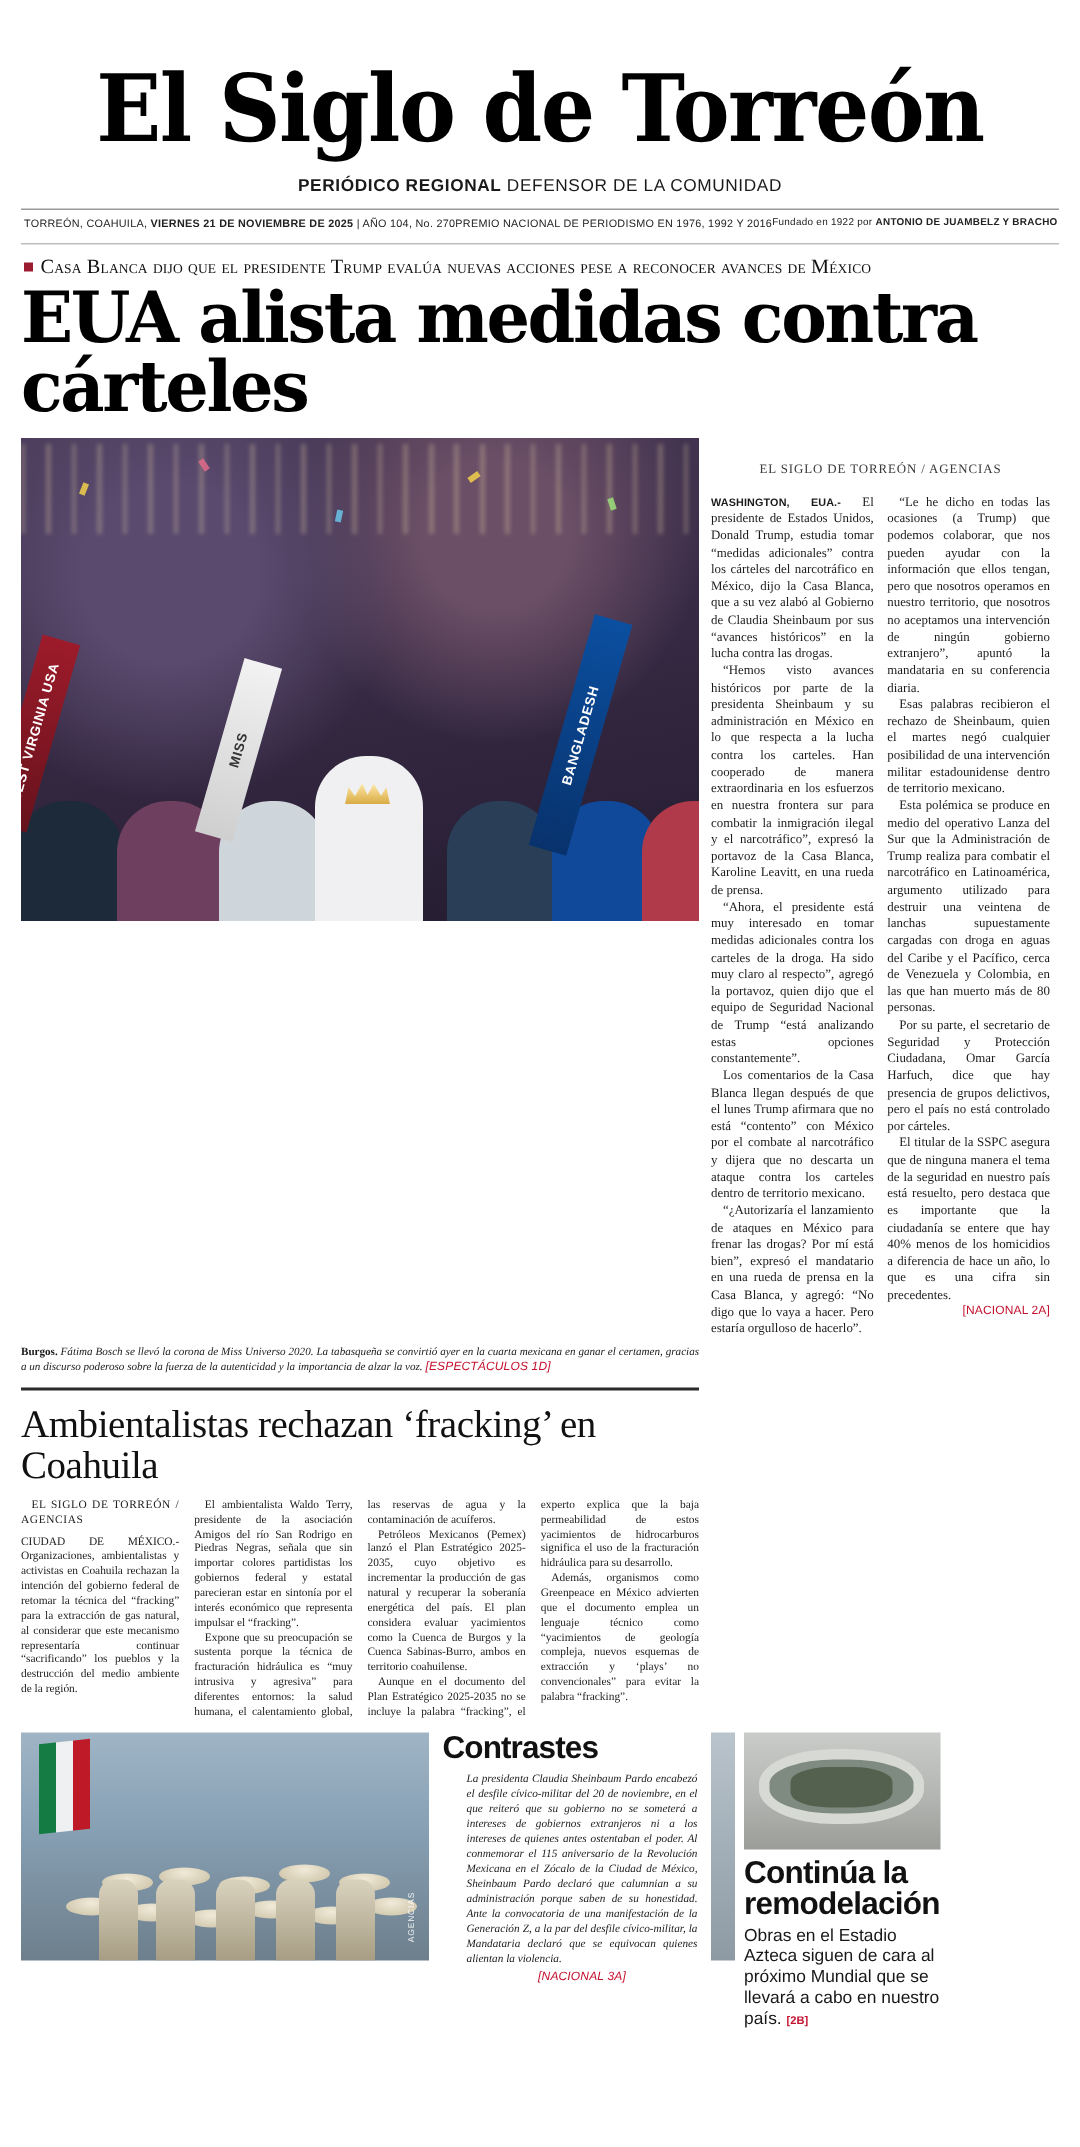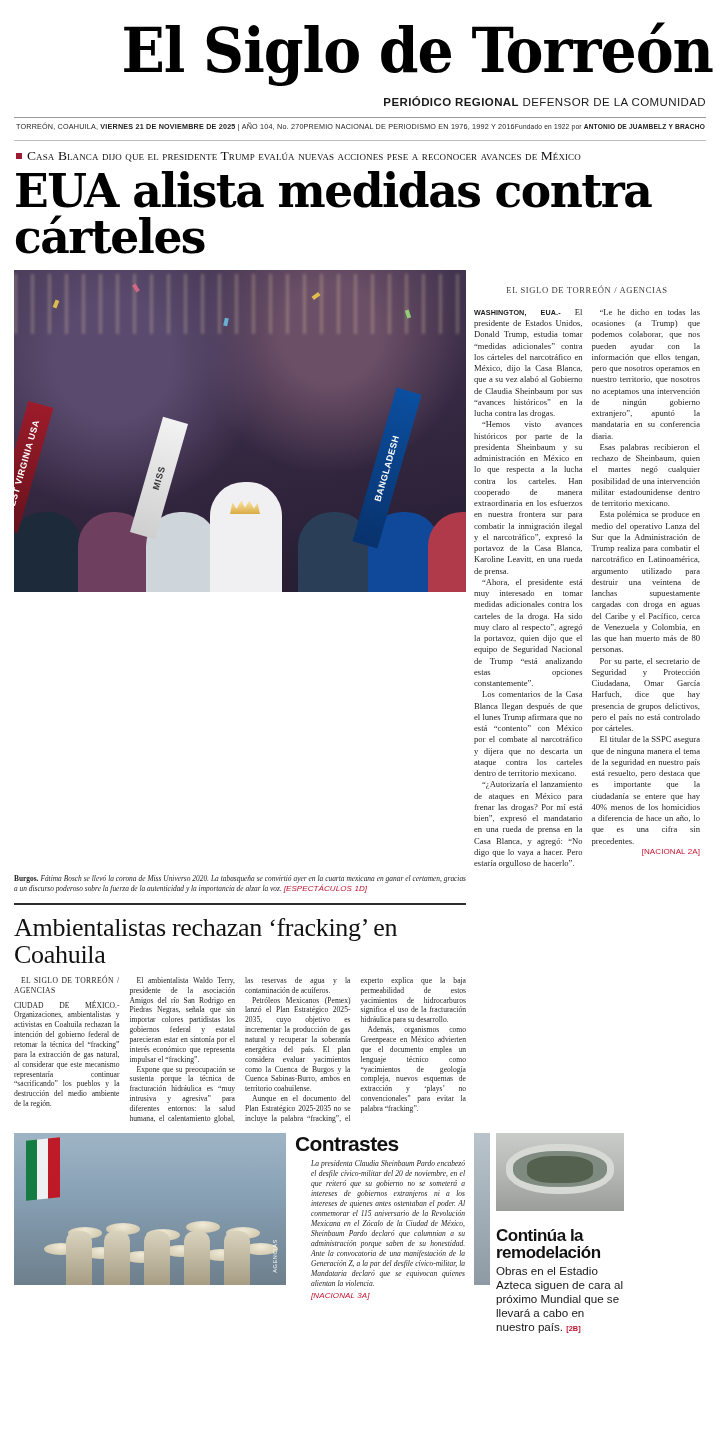--- a/index.html
+++ b/index.html
@@ -5,21 +5,21 @@
   * { box-sizing: border-box; margin: 0; padding: 0; }
   html, body { background: #ffffff; }
   body {
     width: 720px; height: 1431px;
     font-family: "Liberation Serif", serif;
     color: #111; position: relative; overflow: hidden;
   }
   .page { width: 720px; height: 1431px; padding: 0 14px; position: relative; }
 
   
-  .masthead { text-align: right; padding-top: 20px; }
+  .masthead { text-align: center; padding-top: 42px; }
   .masthead-title {
     font-family: "DejaVu Serif", "Liberation Serif", serif;
     font-weight: 700;
     font-size: 62px;
     letter-spacing: -1px;
     line-height: 1.0;
     color: #000;
     font-stretch: condensed;
     transform: scaleX(1.02);
   }
@@ -199,21 +199,21 @@
     position:absolute; left:8%; top:14%; width:84%; height:64%;
     border-radius: 46%; border: 7px solid #d7d9d4;
     background: #7f8b80;
   }
   .estadio-pic .pitch {
     position:absolute; left:24%; top:30%; width:52%; height:34%;
     border-radius: 38%; background:#55614f;
   }
   .remod h3 {
     font-family:"Liberation Sans",sans-serif; font-weight:700;
-    font-size:17px; line-height:1.02; letter-spacing:-.5px; padding: 16px 0 3px 0;
+    font-size:21px; line-height:1.02; letter-spacing:-.5px; padding: 5px 0 3px 0;
   }
   .remod p {
     font-family:"Liberation Sans",sans-serif; font-size:11.6px;
     line-height:1.2; color:#171717;
   }
   .tag-inline { font-family:"Liberation Sans",sans-serif; font-weight:700;
     font-size:7.4px; color:#c3112e; }
 </style>
 </head>
 <body>
@@ -361,21 +361,21 @@
       <div class="soldier" style="left:90px;"></div>
       <div class="soldier" style="left:130px;"></div>
       <div class="soldier" style="left:170px;"></div>
       <div class="soldier" style="left:210px;"></div>
       <div class="ags">AGENCIAS</div>
     </div>
 
     <div class="contrastes">
       <h3>Contrastes</h3>
       <p>La presidenta Claudia Sheinbaum Pardo encabezó el desfile cívico-militar del 20 de noviembre, en el que reiteró que su gobierno no se someterá a intereses de gobiernos extranjeros ni a los intereses de quienes antes ostentaban el poder. Al conmemorar el 115 aniversario de la Revolución Mexicana en el Zócalo de la Ciudad de México, Sheinbaum Pardo declaró que calumnian a su administración porque saben de su honestidad. Ante la convocatoria de una manifestación de la Generación Z, a la par del desfile cívico-militar, la Mandataria declaró que se equivocan quienes alientan la violencia.</p>
-      <p style="text-align:left; padding-top:2px;"><span class="tag">[NACIONAL 3A]</span></p>
+      <p style="text-align:center; padding-top:2px;"><span class="tag">[NACIONAL 3A]</span></p>
     </div>
 
     <div class="estadio-col">
       <div class="estadio-photo"></div>
       <div class="estadio-right">
         <div class="estadio-pic">
           <div class="bowl"></div>
           <div class="pitch"></div>
         </div>
         <div class="remod">

